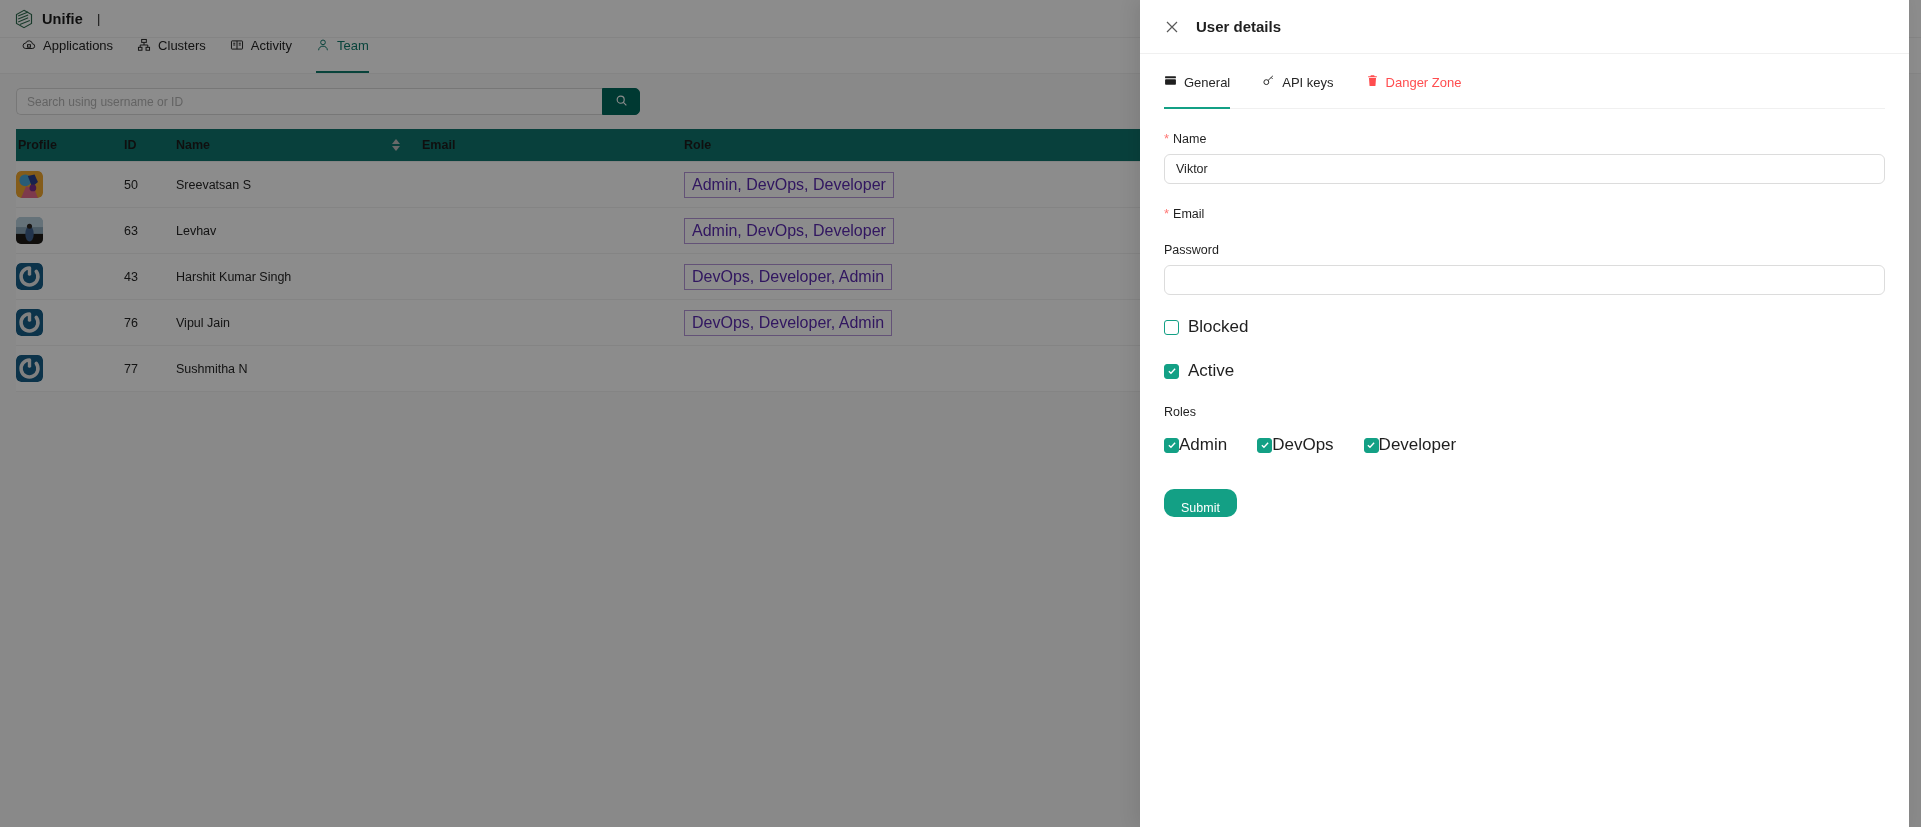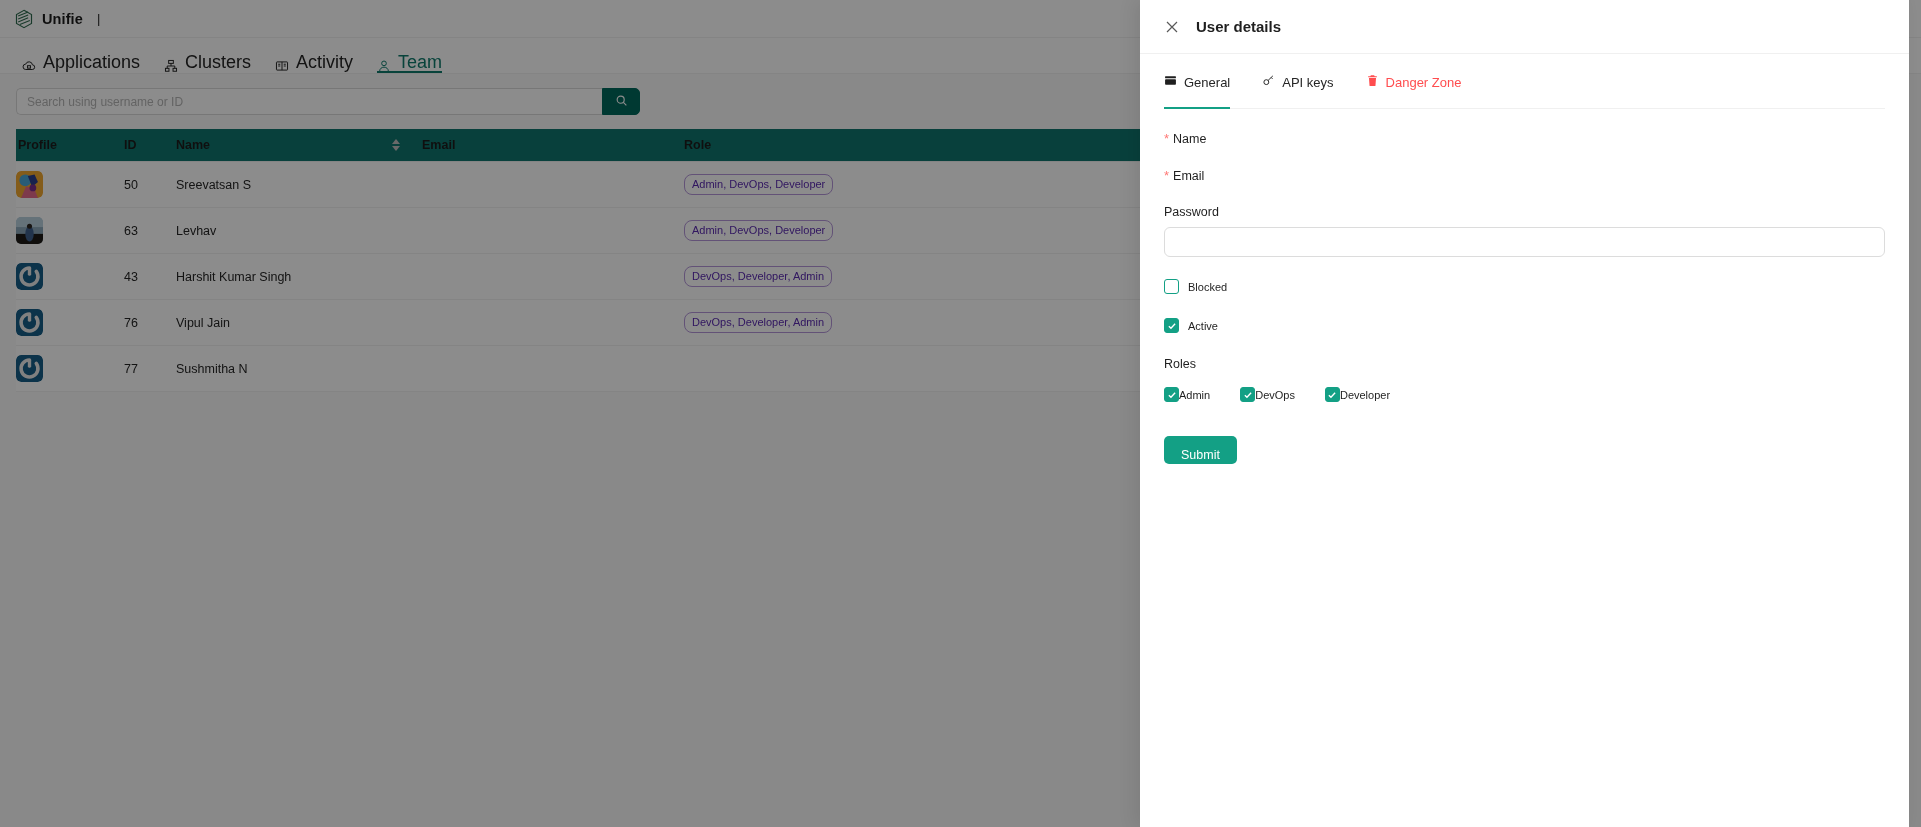--- a/index.html
+++ b/index.html
@@ -26,22 +26,22 @@
   .brand-name { font-size: 14.5px; font-weight: bold; color: #1d1d1d; letter-spacing: .1px; }
   .brand-sep { margin-left: 14px; color: #262626; font-size: 13px; }
 
   .navtabs {
     height: 36px; background: #ffffff;
     display: flex; align-items: stretch;
     padding-left: 10px;
     border-bottom: 1px solid #f0f0f0;
   }
   .navtab {
-    display: flex; align-items: flex-end; gap: 7px;
-    padding: 0 12px; font-size: 18px; color: #262626;
+    display: flex; align-items: flex-start; gap: 7px;
+    padding: 0 12px; font-size: 13px; color: #262626;
     cursor: pointer; position: relative;
   }
   .navtab.active { color: #0f7b6c; }
   .navtab.active::after {
     content: ""; position: absolute; left: 12px; right: 12px; bottom: 0;
     height: 2px; background: #0f7b6c;
   }
   .navtab svg { display: block; }
 
   .content { padding: 14px 16px 0 16px; }
@@ -83,22 +83,22 @@
   table.userstable td {
     padding: 9px 8px 9px 0; font-size: 12.5px; color: #262626;
     border-bottom: 1px solid #f0f0f0; background: #ffffff;
     height: 40px; vertical-align: middle;
   }
   td.c-profile { padding-left: 2px; }
 
   .avatar { width: 27px; height: 27px; border-radius: 5px; overflow: hidden; display: block; }
 
   .role-badge {
-    display: inline-block; font-size: 11px; line-height: 1;
-    padding: 4px 7px; border-radius: 8px;
+    display: inline-block; font-size: 16px; line-height: 1;
+    padding: 4px 7px; border-radius: 0;
     border: 1px solid #b496d9; color: #5b2bb0; background: #ffffff;
     white-space: nowrap;
     text-align: right;
   }
 
   
   .backdrop {
     position: absolute; inset: 0;
     background: rgba(0,0,0,0.45);
   }
@@ -146,30 +146,30 @@
   .checkrow { display: flex; align-items: center; gap: 9px; margin-bottom: 24px; }
   .cbox {
     width: 15px; height: 15px; border-radius: 3px;
     border: 1px solid #13a085; background: #ffffff;
     display: flex; align-items: center; justify-content: center;
     cursor: pointer; flex: 0 0 auto;
   }
   .cbox.checked { background: #13a085; border-color: #13a085; }
   .cbox svg { display: block; }
   .cbox:not(.checked) svg { visibility: hidden; }
-  .clabel { font-size: 11px; color: #1f1f1f; }
+  .clabel { font-size: 17px; color: #1f1f1f; }
 
   .roles-title { font-size: 12.5px; color: #1f1f1f; margin: 2px 0 16px 0; }
   .roles-row { display: flex; align-items: center; gap: 9px; margin-bottom: 34px; }
   .role-item { display: flex; align-items: center; gap: 0; margin-right: 21px; }
 
   .submit-btn {
     height: 28px; padding: 12px 17px;
     background: #13a085; color: #ffffff;
-    border: none; border-radius: 5px;
+    border: none; border-radius: 10px;
     font-size: 12.5px; cursor: pointer;
     font-family: "Liberation Sans", sans-serif;
   }
 </style>
 </head>
 <body>
 
 <div id="app">
 
   <div class="page">
@@ -369,20 +369,21 @@
           <span>Danger Zone</span>
         </div>
       </div>
 
       <div class="form">
 
         <div class="field">
           <label class="flabel">
             <span class="req">*</span><span>Name</span>
           </label>
+          <input class="finput" type="text" value="Viktor" style="">
         </div>
 
         <div class="field">
           <label class="flabel">
             <span class="req">*</span><span>Email</span>
           </label>
         </div>
 
         <div class="field">
           <label class="flabel">Password</label>

